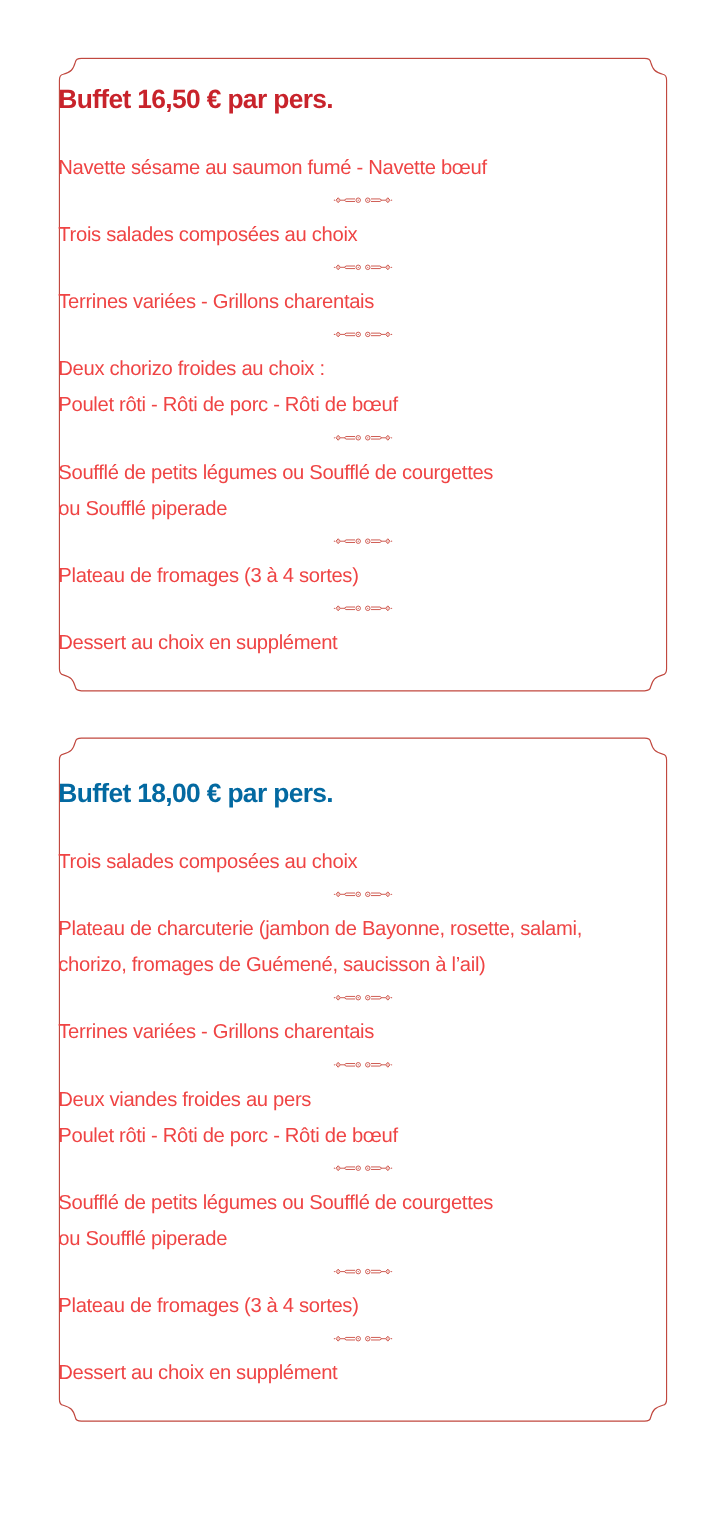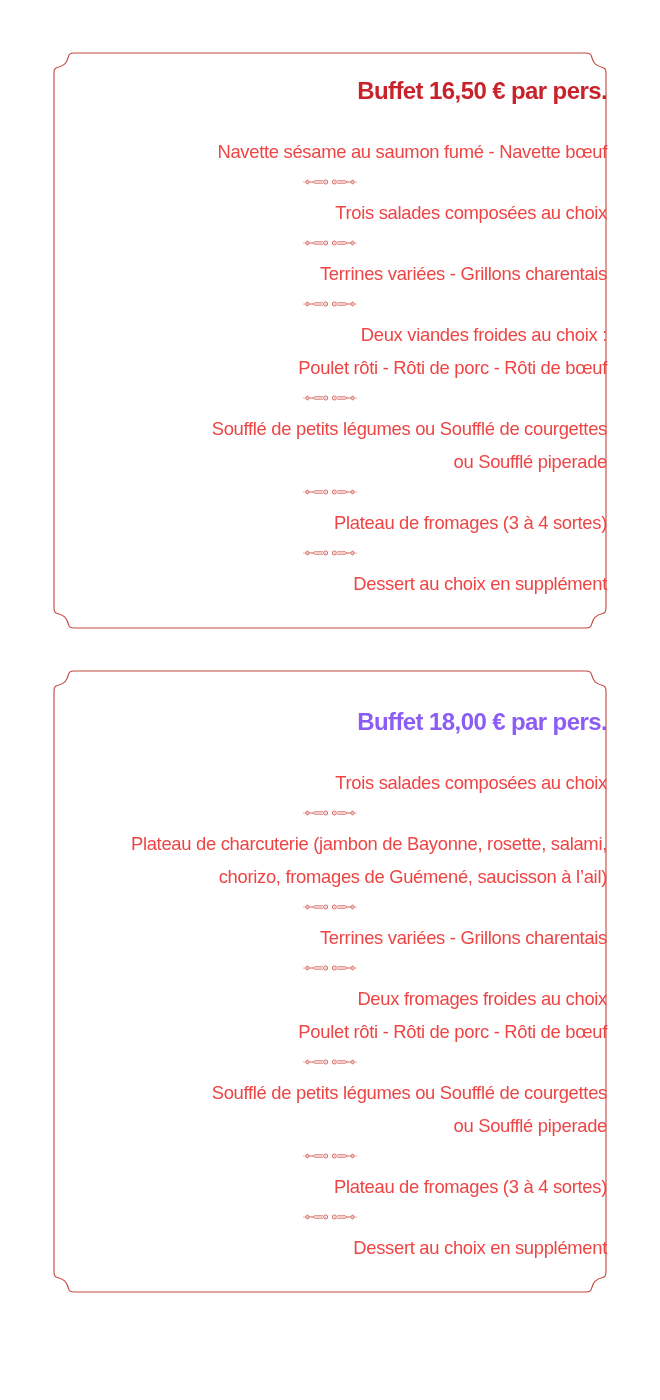--- a/index.html
+++ b/index.html
@@ -14,21 +14,21 @@
     background: #ffffff;
     overflow: hidden;
     font-family: "Liberation Sans", "DejaVu Sans", sans-serif;
     color: #262626;
   }
   .menu-card {
     position: absolute;
     left: 53px;
     width: 554px;
     box-sizing: border-box;
-    text-align: right;
+    text-align: left;
   }
   .menu-card.card-0 { top: 52px;  height: 577px; padding-top: 22px; }
   .menu-card.card-1 { top: 670px; height: 623px; padding-top: 35px; }
   .frame-svg {
     position: absolute;
     left: 0; top: 0;
     width: 100%; height: 100%;
     pointer-events: none;
   }
   .card-inner {
@@ -126,21 +126,21 @@
         <circle cx="32.5" cy="5" r="2.1"></circle>
         <circle cx="32.5" cy="5" r="0.6" fill="#cd544b" stroke="none"></circle>
         <path d="M35.5 3.8 H44 L45.6 5 L44 6.2 H35.5"></path>
         <path d="M45.3 5 H49.3"></path>
         <path d="M51.4 2.7 L53.5 5 L51.4 7.3 L49.3 5 Z" fill="#f3cbc6"></path>
         <circle cx="55" cy="5" r="0.6" fill="#cd544b" stroke="none"></circle>
       </g>
     </svg>
   </div>
 <div class="menu-section">
-              <div class="menu-line">Deux viandes froides au choix :</div>
+              <div class="menu-line">Deux chorizo froides au choix :</div>
               <div class="menu-line">Poulet rôti - Rôti de porc - Rôti de bœuf</div>
             </div>
   <div class="ornament-row">
     <svg width="54" height="10" viewBox="0 0 56 10" xmlns="http://www.w3.org/2000/svg">
       <g stroke="#cd544b" fill="none" stroke-width="0.9">
         <circle cx="1" cy="5" r="0.6" fill="#cd544b" stroke="none"></circle>
         <path d="M4.6 2.7 L6.7 5 L4.6 7.3 L2.5 5 Z" fill="#f3cbc6"></path>
         <path d="M6.7 5 H10.5"></path>
         <path d="M20.5 3.8 H12 L10.4 5 L12 6.2 H20.5"></path>
         <circle cx="23.5" cy="5" r="2.1"></circle>
@@ -202,21 +202,21 @@
             </div>
           </div>
     </div>
   </section>
 
   <section class="menu-card card-1">
     <svg class="frame-svg" xmlns="http://www.w3.org/2000/svg" viewBox="0 0 554 623">
       <path class="frame-path" fill="none" stroke="#c1483f" stroke-width="1.1" d="M 21 1 H 533 Q 538 1 538.5 4.5 C 540.5 11.5 542.5 13.5 549.5 15.5 Q 553 16 553 21 V 602 Q 553 607 549.5 607.5 C 542.5 609.5 540.5 611.5 538.5 618.5 Q 538 622 533 622 H 21 Q 16 622 15.5 618.5 C 13.5 611.5 11.5 609.5 4.5 607.5 Q 1 607 1 602 V 21 Q 1 16 4.5 15.5 C 11.5 13.5 13.5 11.5 15.5 4.5 Q 16 1 21 1 Z"></path>
     </svg>
     <div class="card-inner">
-      <h2 class="menu-title" style="color: #8b5cf6; margin-left: 20px;">Buffet 18,00 € par pers.</h2>
+      <h2 class="menu-title" style="color: #0369a1;">Buffet 18,00 € par pers.</h2>
       <div class="menu-sections">
             <div class="menu-section">
               <div class="menu-line">Trois salades composées au choix</div>
             </div>
   <div class="ornament-row">
     <svg width="54" height="10" viewBox="0 0 56 10" xmlns="http://www.w3.org/2000/svg">
       <g stroke="#cd544b" fill="none" stroke-width="0.9">
         <circle cx="1" cy="5" r="0.6" fill="#cd544b" stroke="none"></circle>
         <path d="M4.6 2.7 L6.7 5 L4.6 7.3 L2.5 5 Z" fill="#f3cbc6"></path>
         <path d="M6.7 5 H10.5"></path>
@@ -269,21 +269,21 @@
         <circle cx="32.5" cy="5" r="2.1"></circle>
         <circle cx="32.5" cy="5" r="0.6" fill="#cd544b" stroke="none"></circle>
         <path d="M35.5 3.8 H44 L45.6 5 L44 6.2 H35.5"></path>
         <path d="M45.3 5 H49.3"></path>
         <path d="M51.4 2.7 L53.5 5 L51.4 7.3 L49.3 5 Z" fill="#f3cbc6"></path>
         <circle cx="55" cy="5" r="0.6" fill="#cd544b" stroke="none"></circle>
       </g>
     </svg>
   </div>
 <div class="menu-section">
-              <div class="menu-line">Deux fromages froides au choix</div>
+              <div class="menu-line">Deux viandes froides au pers</div>
               <div class="menu-line">Poulet rôti - Rôti de porc - Rôti de bœuf</div>
             </div>
   <div class="ornament-row">
     <svg width="54" height="10" viewBox="0 0 56 10" xmlns="http://www.w3.org/2000/svg">
       <g stroke="#cd544b" fill="none" stroke-width="0.9">
         <circle cx="1" cy="5" r="0.6" fill="#cd544b" stroke="none"></circle>
         <path d="M4.6 2.7 L6.7 5 L4.6 7.3 L2.5 5 Z" fill="#f3cbc6"></path>
         <path d="M6.7 5 H10.5"></path>
         <path d="M20.5 3.8 H12 L10.4 5 L12 6.2 H20.5"></path>
         <circle cx="23.5" cy="5" r="2.1"></circle>

